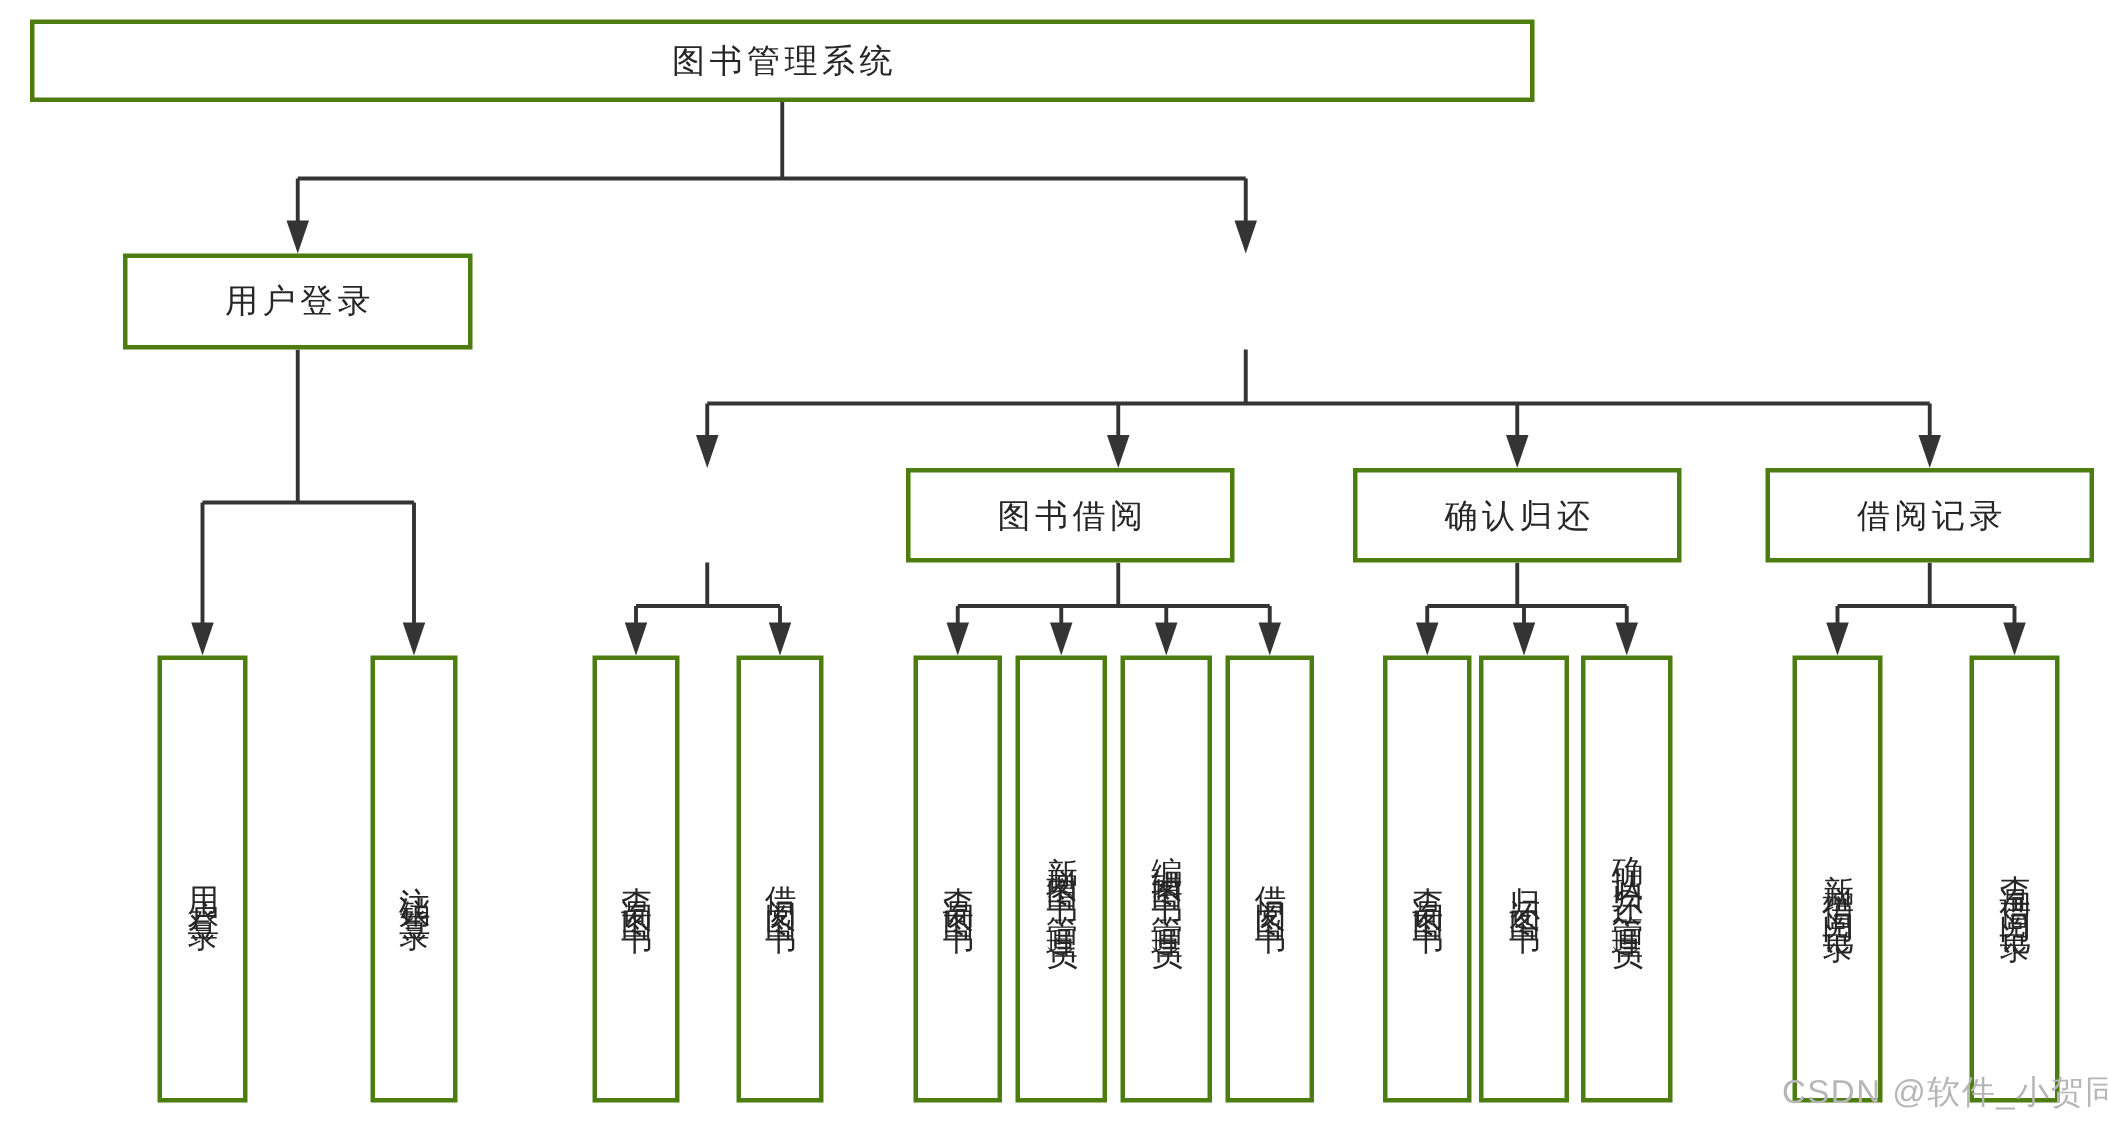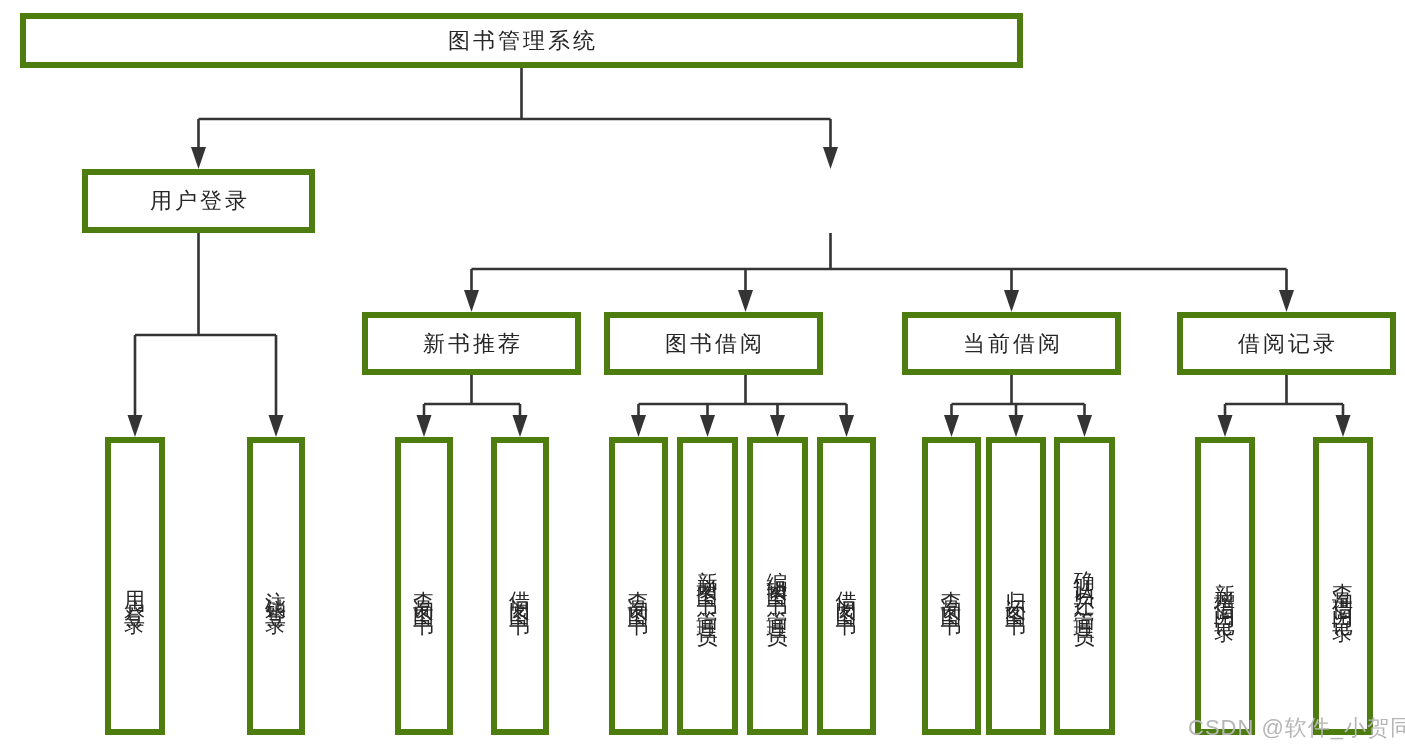--- a/index.html
+++ b/index.html
@@ -14,21 +14,21 @@
   .wires {
     position: absolute;
     left: 0; top: 0;
     width: 1405px; height: 747px;
     z-index: 0;
   }
   .box {
     position: absolute;
     box-sizing: border-box;
     background: #ffffff;
-    border: 6px solid #4d7c0f;
+    border: 3px solid #4d7c0f;
     display: flex;
     align-items: center;
     justify-content: center;
     color: #262626;
     z-index: 1;
   }
   .hlabel {
     font-size: 22px;
     letter-spacing: 3px;
     white-space: nowrap;
@@ -127,28 +127,25 @@
   </svg>
 
   <div class="box n-root">
     <span class="hlabel">图书管理系统</span>
   </div>
 
   <div class="box n-l2-0">
     <span class="hlabel">用户登录</span>
   </div>
 
-  <div class="box n-l3-0">
-    <span class="hlabel">新书推荐</span>
-  </div>
   <div class="box n-l3-1">
     <span class="hlabel">图书借阅</span>
   </div>
   <div class="box n-l3-2">
-    <span class="hlabel">当前借阅</span>
+    <span class="hlabel">确认归还</span>
   </div>
   <div class="box n-l3-3">
     <span class="hlabel">借阅记录</span>
   </div>
 
   <div class="box leaf n-lf-0">
     <span class="vlabel">用户登录</span>
   </div>
   <div class="box leaf n-lf-1">
     <span class="vlabel">注销登录</span>

